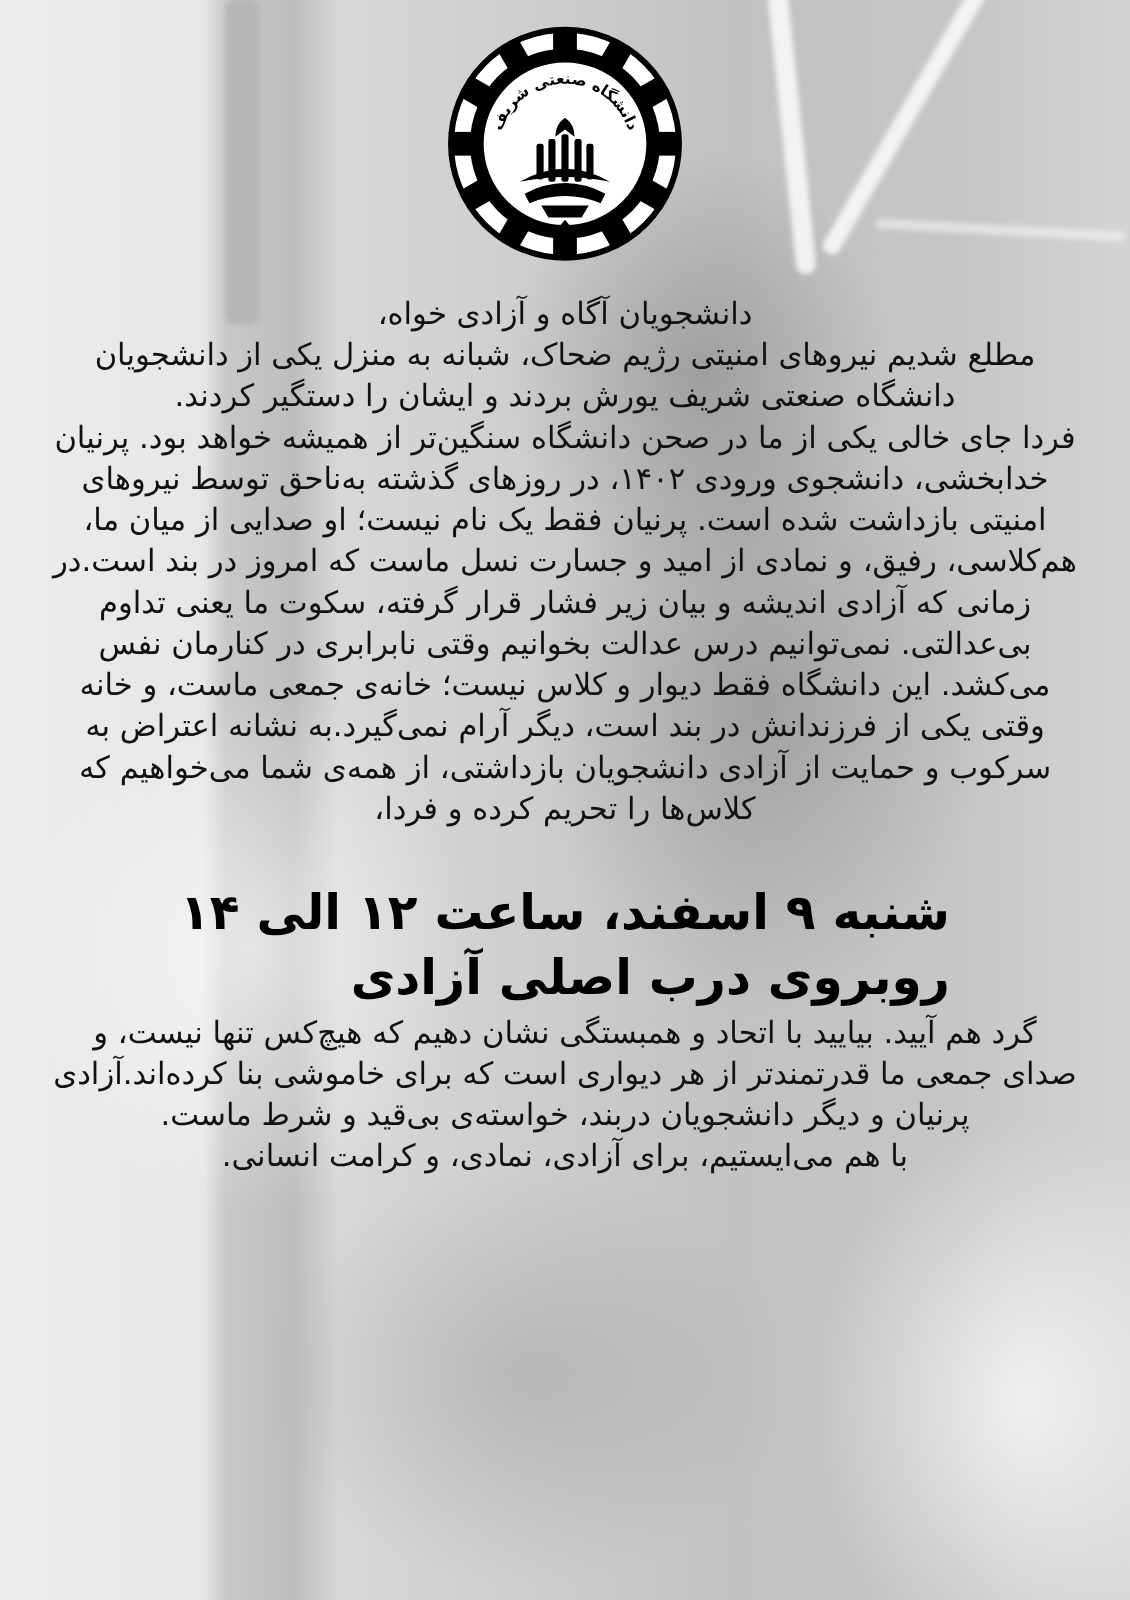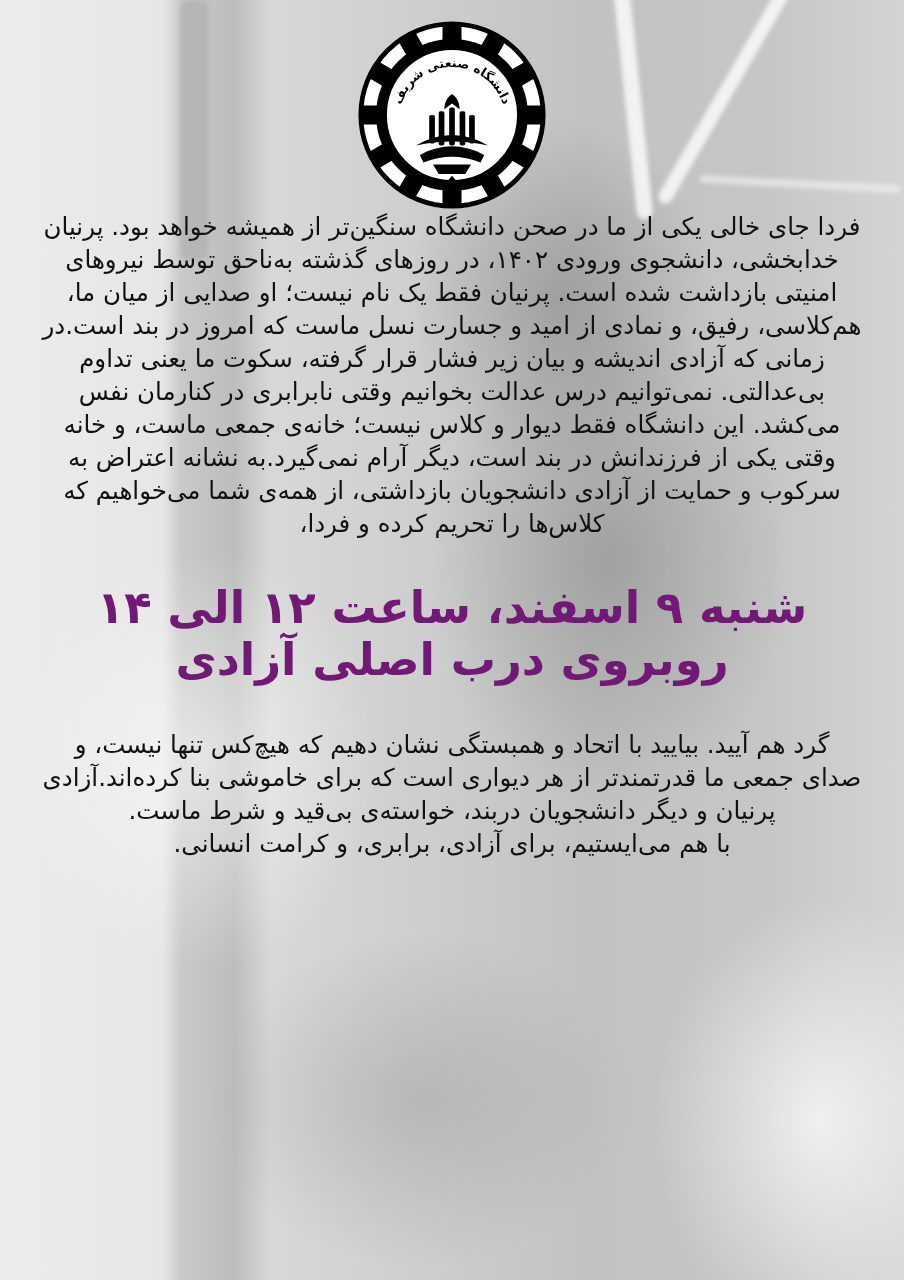--- a/index.html
+++ b/index.html
@@ -58,30 +58,28 @@
       width: 820px;
     }
     .intro {
       margin-top: 24px;
     }
     .intro p, .appeal p, .closing p {
       margin: 0;
     }
     .event {
       direction: rtl;
-      text-align: center;
-      color: #701a75;
+      color: #000000;
       font-weight: bold;
-      font-size: 45px;
+      font-size: 39px;
       line-height: 52px;
       margin-top: 42px;
     }
     .event p { margin: 0; }
     .closing {
-      margin-top: 42px;
     }
   </style>
 </head>
 <body>
 
 <div class="bg"></div>
 <div class="bg-streak streak-1"></div>
 <div class="bg-streak streak-2"></div>
 <div class="bg-streak streak-3"></div>
 <div class="bg-streak streak-4"></div>
@@ -128,28 +126,32 @@
       <rect x="97" y="92" width="6" height="40" rx="2"></rect>
       <rect x="108" y="96" width="6" height="36" rx="2"></rect>
       <rect x="118" y="100" width="6" height="30" rx="2"></rect>
       <path d="M62 132 q38 -22 76 0 q-38 -8 -76 0z"></path>
       <path d="M66 142 q34 -18 68 0 l-4 8 q-30 -12 -60 0z"></path>
       <path d="M80 152 h40 l-6 10 h-28z"></path>
       <path d="M100 164 l5 6 l-5 6 l-5 -6z"></path>
     </g>
   </svg>
 
+  <div class="text-block intro">
+    <p>دانشجویان آگاه و آزادی خواه،</p>
+    <p>مطلع شدیم نیروهای امنیتی رژیم ضحاک، شبانه به منزل یکی از دانشجویان دانشگاه صنعتی شریف یورش بردند و ایشان را دستگیر کردند.</p>
+  </div>
 
   <div class="text-block appeal">
     <p>فردا جای خالی یکی از ما در صحن دانشگاه سنگین‌تر از همیشه خواهد بود. پرنیان خدابخشی، دانشجوی ورودی ۱۴۰۲، در روزهای گذشته به‌ناحق توسط نیروهای امنیتی بازداشت شده است. پرنیان فقط یک نام نیست؛ او صدایی از میان ما، هم‌کلاسی، رفیق، و نمادی از امید و جسارت نسل ماست که امروز در بند است.در زمانی که آزادی اندیشه و بیان زیر فشار قرار گرفته، سکوت ما یعنی تداوم بی‌عدالتی. نمی‌توانیم درس عدالت بخوانیم وقتی نابرابری در کنارمان نفس می‌کشد. این دانشگاه فقط دیوار و کلاس نیست؛ خانه‌ی جمعی ماست، و خانه وقتی یکی از فرزندانش در بند است، دیگر آرام نمی‌گیرد.به نشانه اعتراض به سرکوب و حمایت از آزادی دانشجویان بازداشتی، از همه‌ی شما می‌خواهیم که کلاس‌ها را تحریم کرده و فردا،</p>
   </div>
 
   <div class="event">
     <p>شنبه ۹ اسفند، ساعت ۱۲ الی ۱۴</p>
     <p>روبروی درب اصلی آزادی</p>
   </div>
 
   <div class="text-block closing">
     <p>گرد هم آیید. بیایید با اتحاد و همبستگی نشان دهیم که هیچ‌کس تنها نیست، و صدای جمعی ما قدرتمندتر از هر دیواری است که برای خاموشی بنا کرده‌اند.آزادی پرنیان و دیگر دانشجویان دربند، خواسته‌ی بی‌قید و شرط ماست.</p>
-    <p>با هم می‌ایستیم، برای آزادی، برابری، و کرامت انسانی.</p>
+    <p>با هم می‌ایستیم، برای آزادی، نمادی، و کرامت انسانی.</p>
   </div>
 
 </div>
 
 </body></html>

